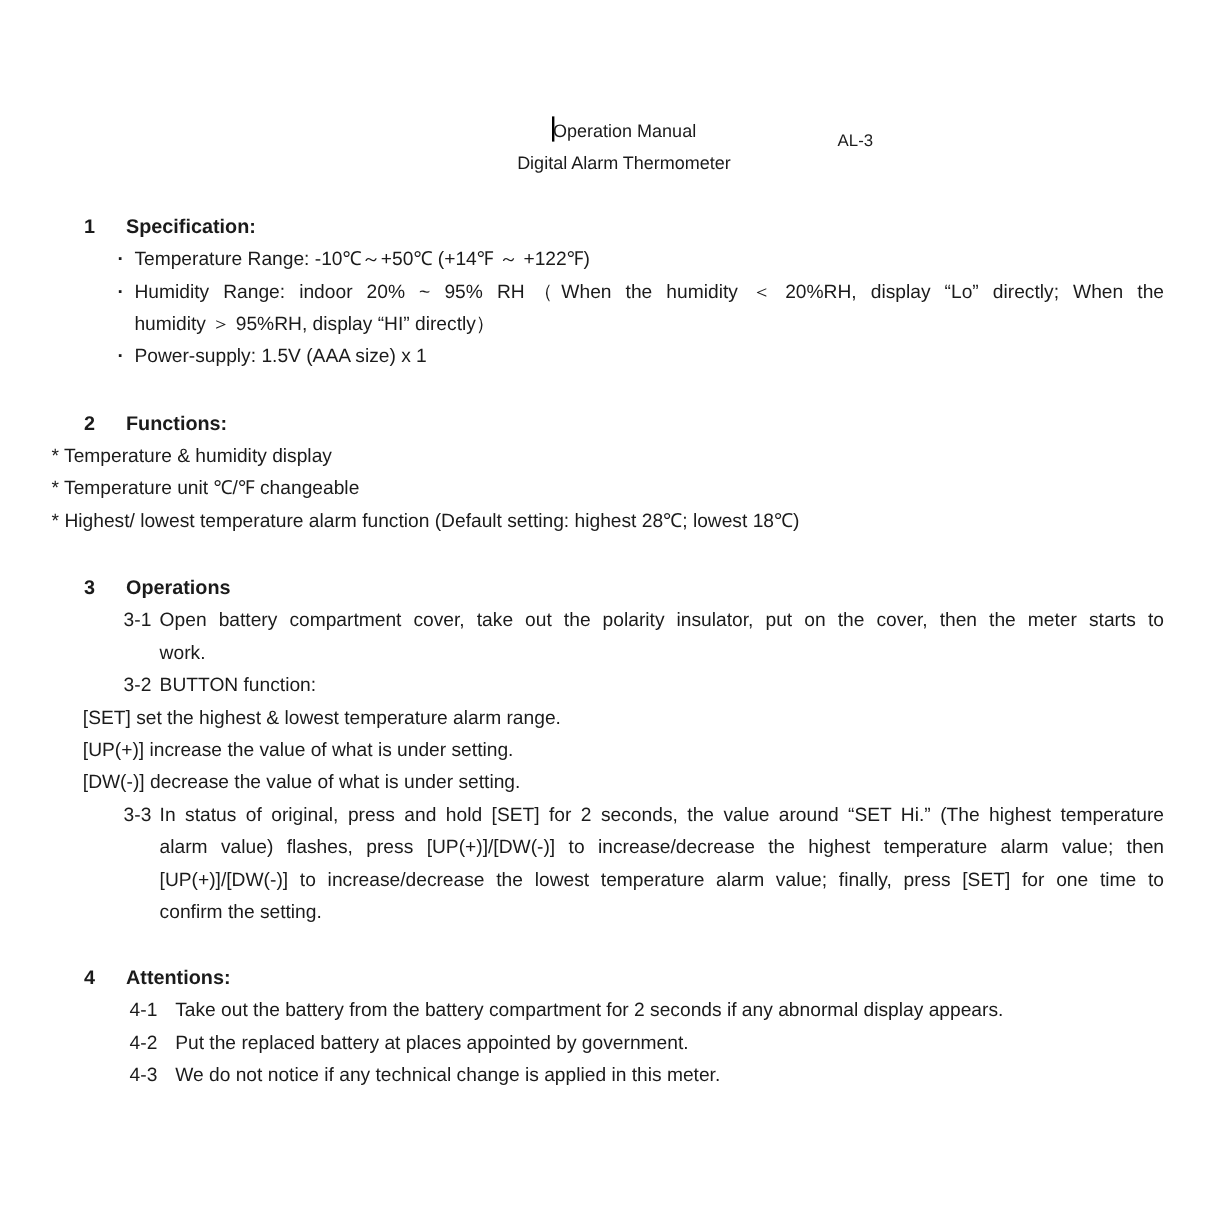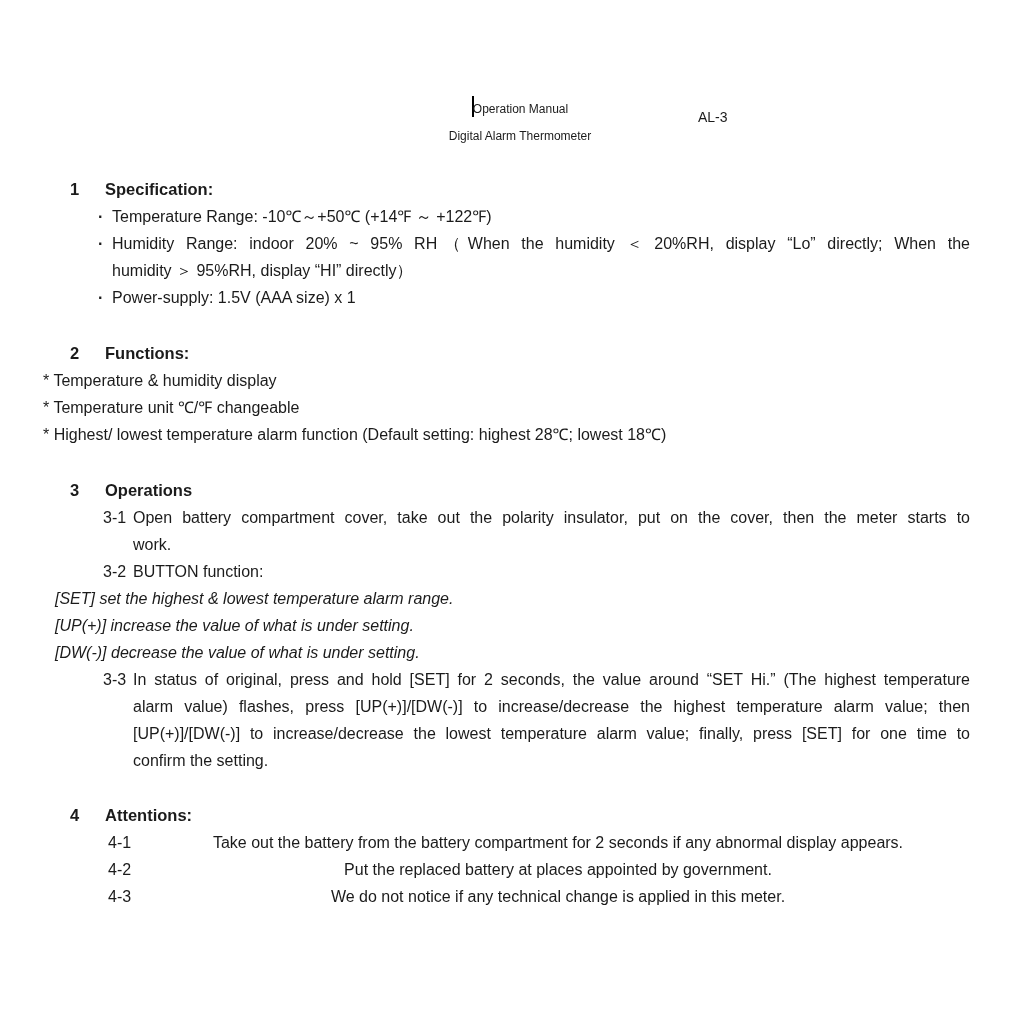--- a/index.html
+++ b/index.html
@@ -8,44 +8,44 @@
     width:1024px;height:1024px;
     background:#ffffff;
     font-family:"Liberation Sans", sans-serif;
     font-size:16px;
     line-height:27px;
     color:#1b1b1b;
     overflow:hidden;
   }
   
   .header{position:absolute;top:96px;left:0;width:100%;}
-  .title{width:320px;margin-left:360px;text-align:center;font-size:12px;}
+  .title{width:320px;margin-left:360px;text-align:center;font-size:15px;}
   .cursor{display:inline-block;width:2px;height:21px;background:#000;vertical-align:-4px;margin-right:-1px;}
   .model{position:absolute;top:8px;left:698px;font-size:14px;line-height:26px;}
   
   .content{position:absolute;top:176px;left:0;right:0;}
   .sec-head{display:flex;margin-left:70px;font-weight:bold;font-size:16.5px;}
   .sec-num{width:35px;flex:0 0 auto;}
   .gap-before{margin-top:29px;}
   .gap-before-sm{margin-top:28px;}
   
   .spec-item{display:flex;margin-left:98px;margin-right:54px;}
   .spec-bullet{width:14px;flex:0 0 auto;font-weight:bold;}
   .spec-text{flex:1;}
   
   .fn-item{margin-left:43px;margin-right:54px;}
   
   .op-item{display:flex;margin-left:103px;margin-right:54px;justify-content:space-between;}
   .op-label{width:30px;flex:0 0 auto;}
   .op-text{flex:1;}
-  .op-sub{margin-left:55px;margin-right:54px;font-style:italic;}
+  .op-sub{margin-left:69px;margin-right:54px;}
   
   .att-item{display:flex;margin-left:108px;margin-right:54px;}
   .att-label{width:38px;flex:0 0 auto;}
-  .att-text{flex:1;text-align:center;}
+  .att-text{flex:1;}
   
   .jline{text-align:justify;text-align-last:justify;}
 </style>
 </head>
 <body>
 
 <div class="page">
 
   <div class="header">
     <div class="title">

